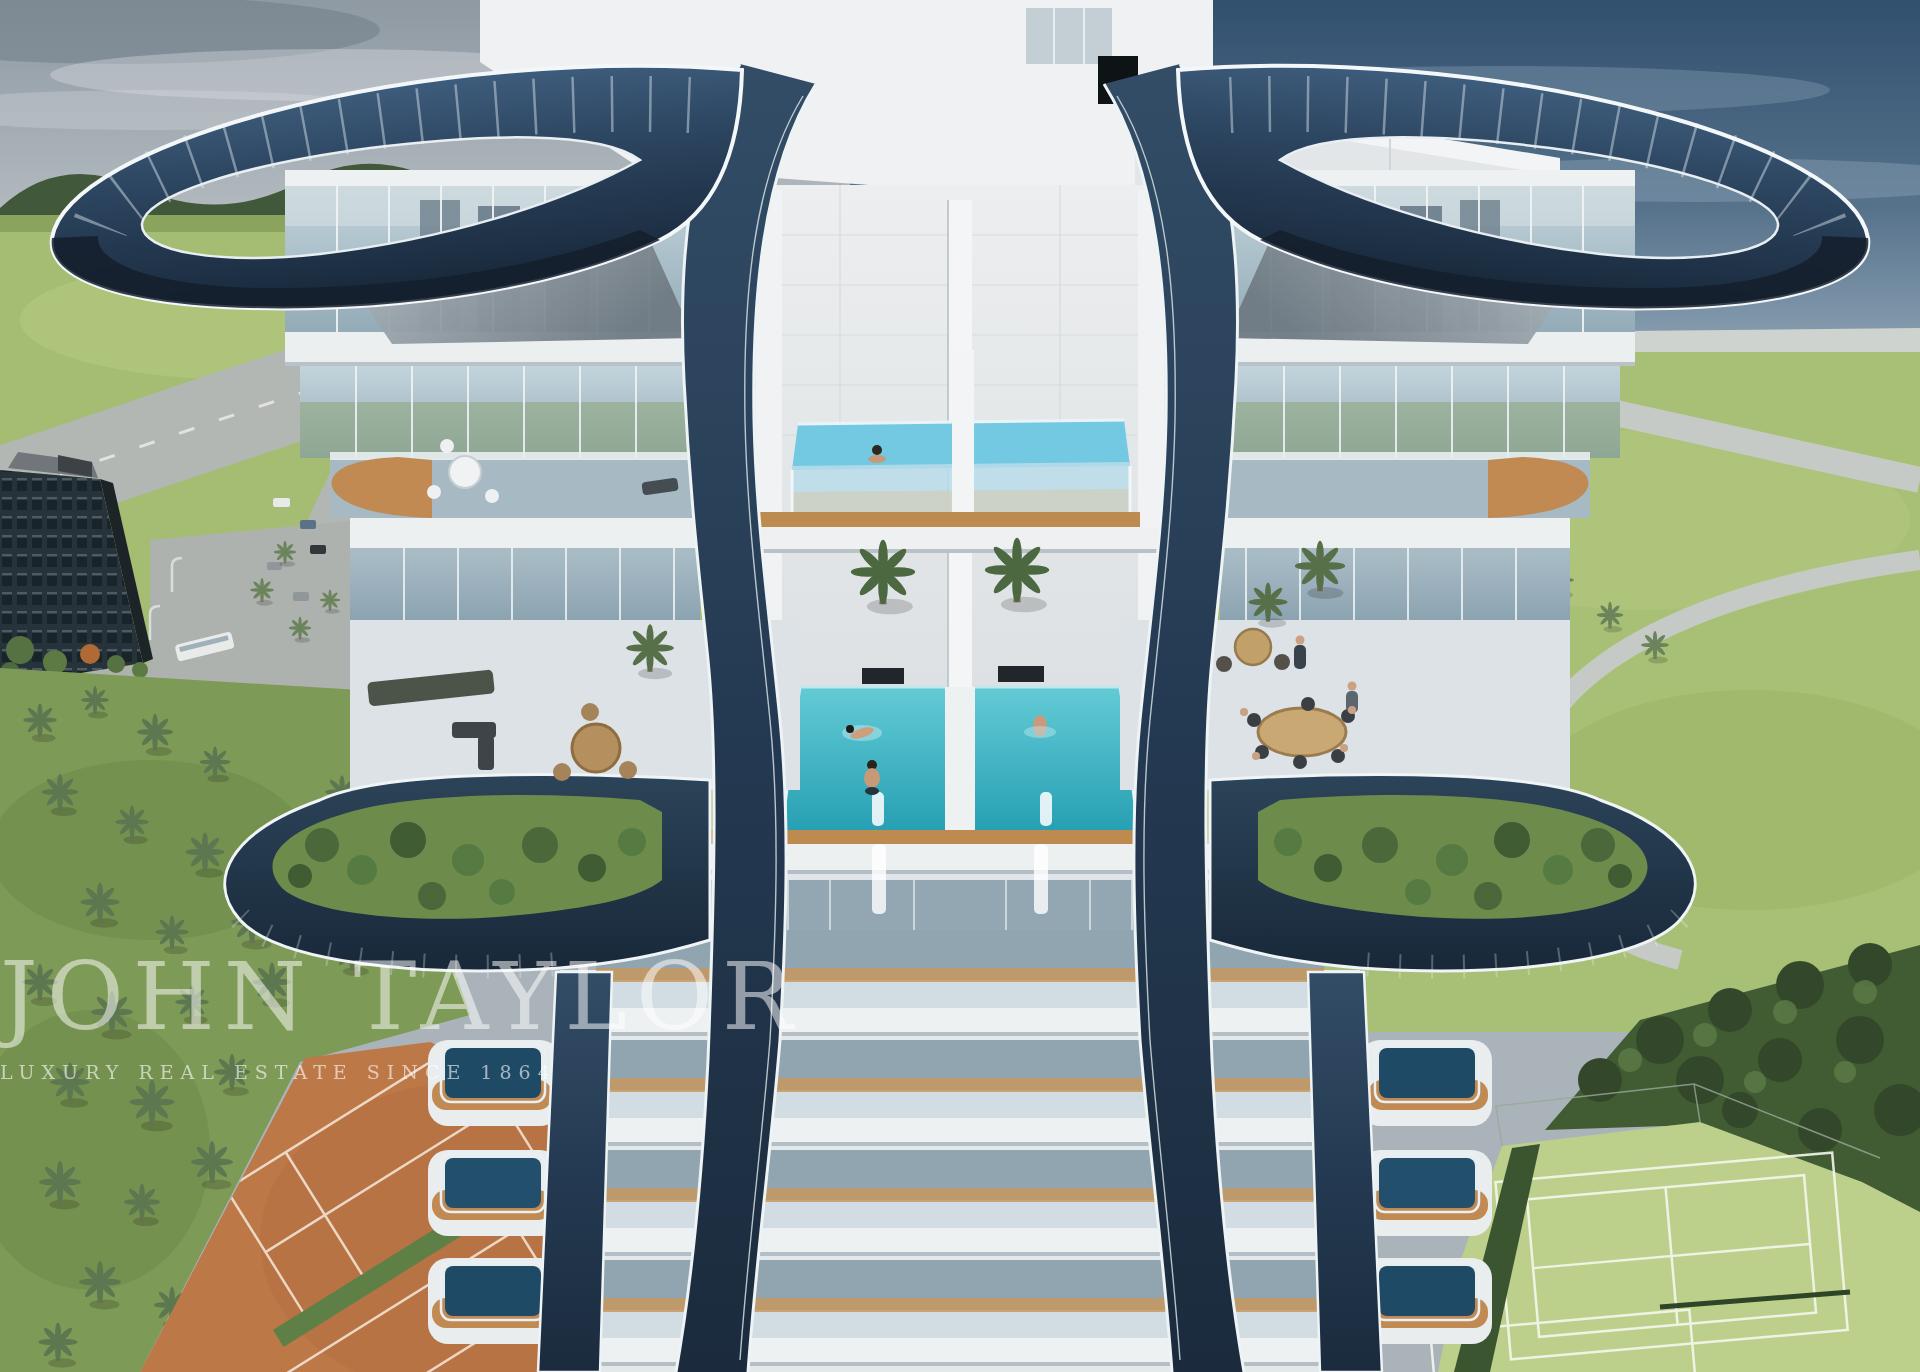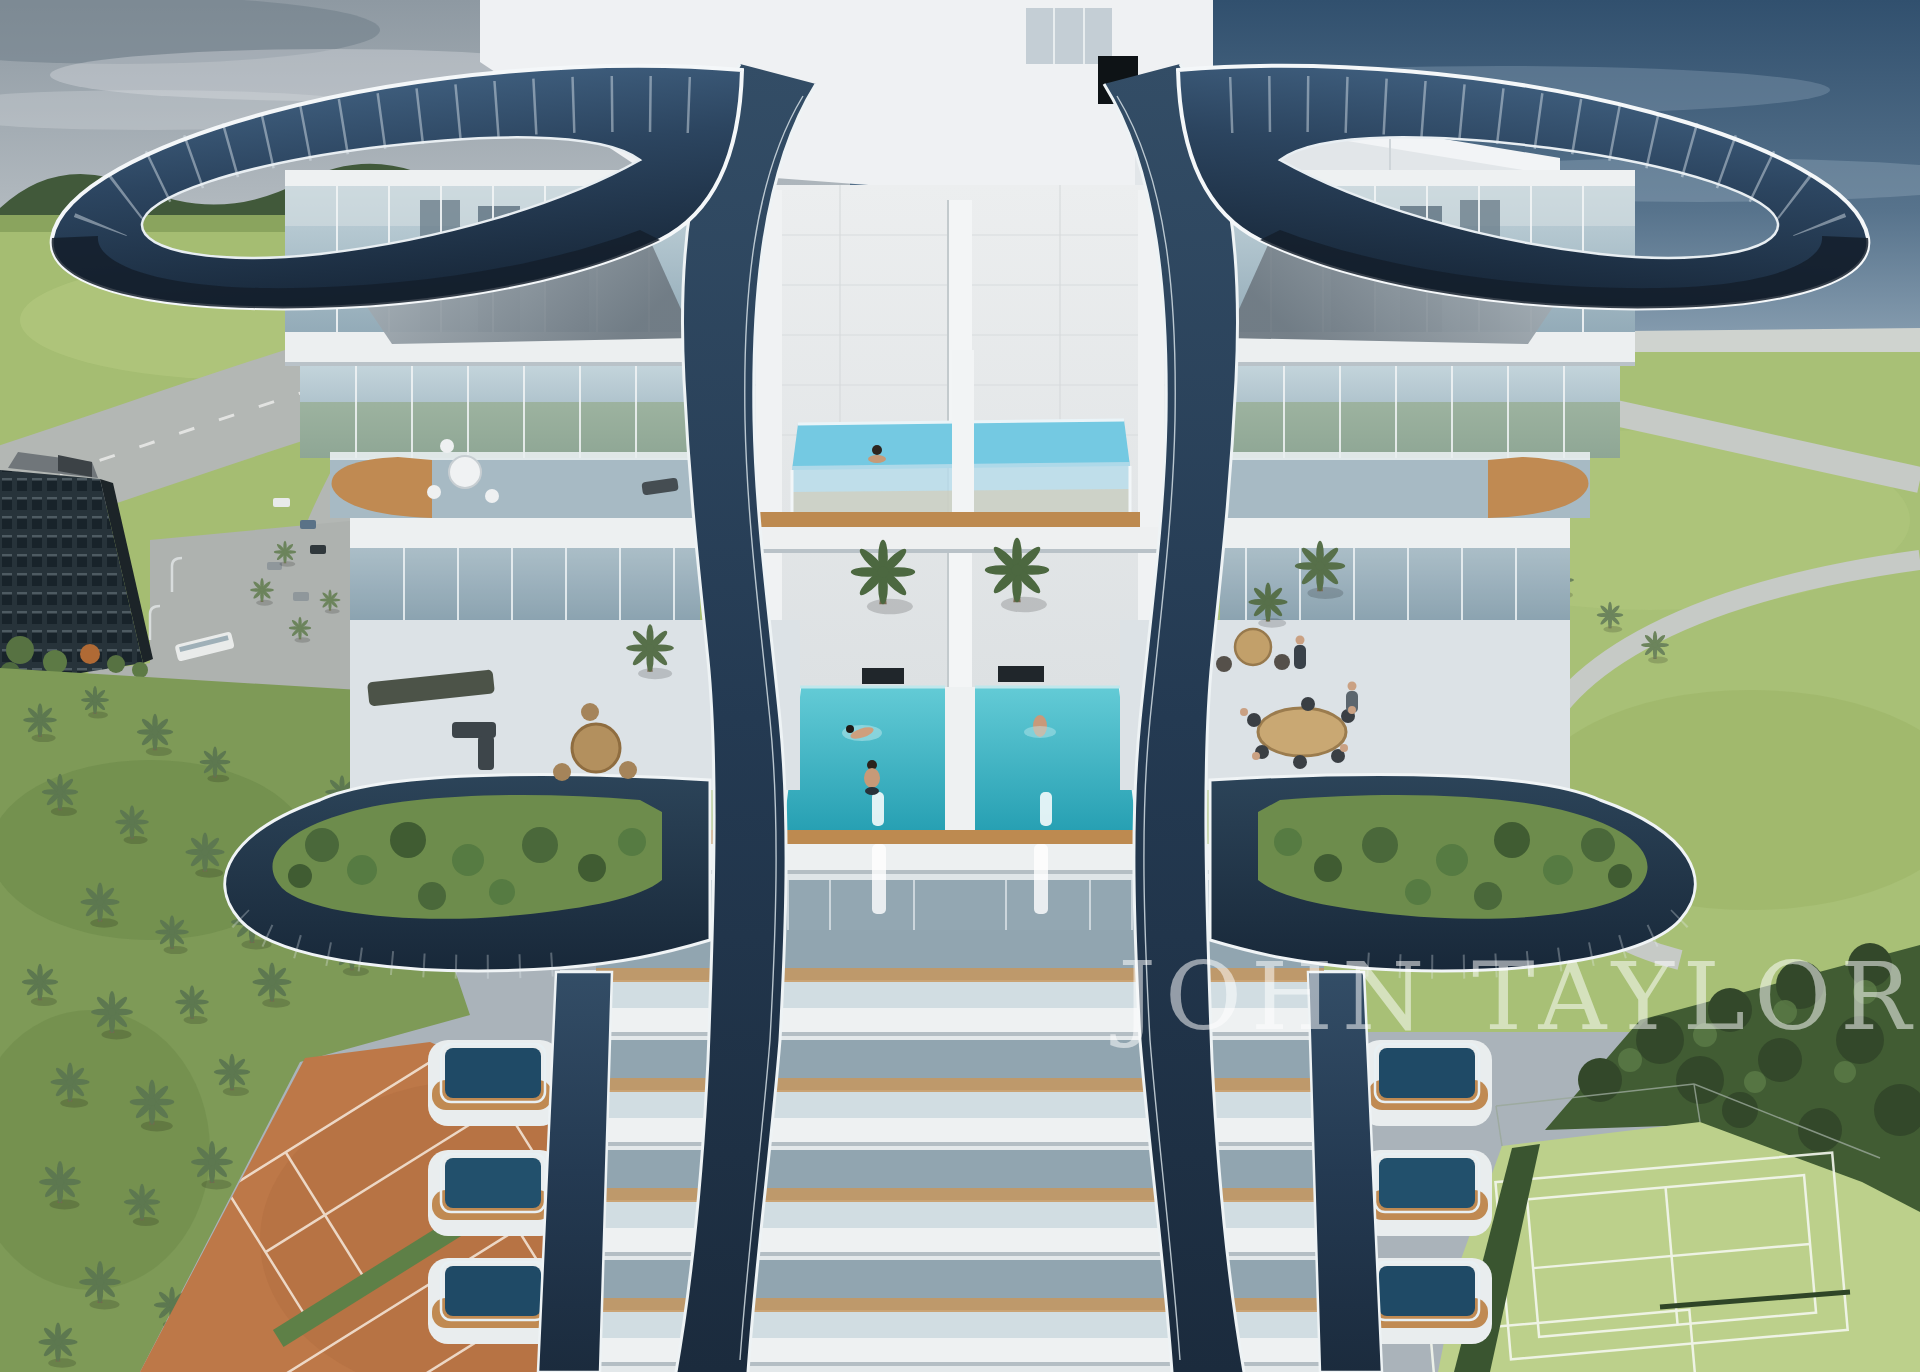--- a/index.html
+++ b/index.html
@@ -1,18 +1,18 @@
 <!DOCTYPE html>
 <html><head>
 <meta charset="utf-8">
 <style>
   html,body{margin:0;padding:0;background:#222;}
   .stage{position:relative;width:1920px;height:1372px;overflow:hidden;background:#aab3ba;font-family:"Liberation Sans",sans-serif;}
   .stage svg{position:absolute;left:0;top:0;display:block;}
-  .watermark{position:absolute;left:0;right:0;top:948px;text-align:right;pointer-events:none;
+  .watermark{position:absolute;left:0;right:0;top:948px;text-align:left;pointer-events:none;
              font-family:"DejaVu Serif",serif;color:rgba(255,255,255,0.52);}
   .watermark .brand{font-size:94px;line-height:1.05;letter-spacing:9px;font-weight:400;}
   .watermark .tagline{margin-top:14px;font-size:19px;letter-spacing:7px;color:rgba(255,255,255,0.60);}
 </style>
 </head>
 <body>
 
 <div class="stage">
 <svg width="1920" height="1372" viewBox="0 0 1920 1372">
 <defs>
@@ -563,14 +563,15 @@
     <use href="#palm" transform="translate(650 648) scale(1.7)"></use>
     <use href="#palm" transform="translate(1320 566) scale(1.8)"></use>
     <use href="#palm" transform="translate(1268 602) scale(1.4)"></use>
   </g>
 </g>
 
 </svg>
 
 <div class="watermark">
   <div class="brand">JOHN TAYLOR</div>
+  <div class="tagline">LUXURY REAL ESTATE SINCE 1864</div>
 </div>
 </div>
 
 </body></html>

